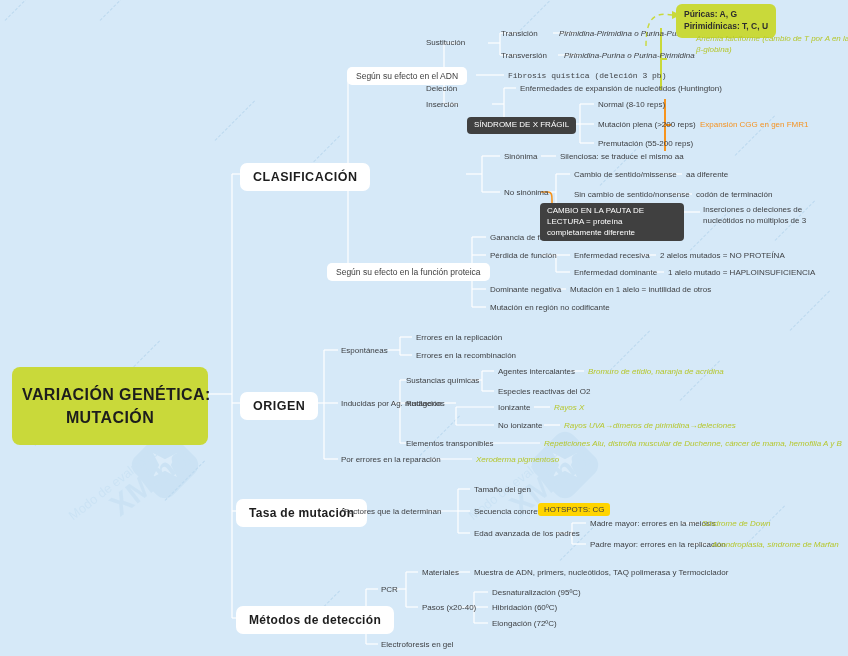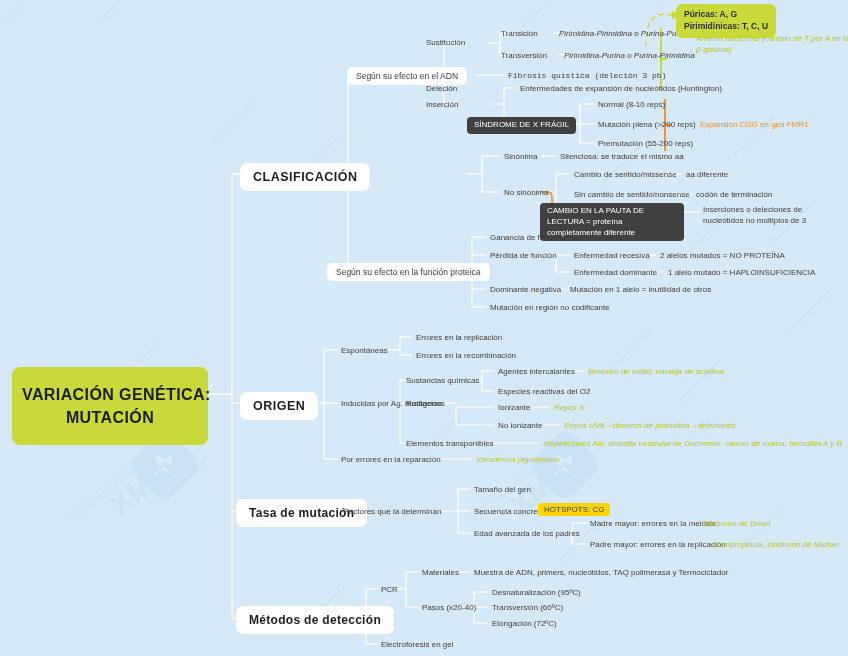--- a/index.html
+++ b/index.html
@@ -425,18 +425,18 @@
   <div class="node leaf" style="left:590px;top:540px;">Padre mayor: errores en la replicación</div>
   <div class="node callout" style="left:712px;top:540px;">Acondroplasia, síndrome de Marfan</div>
 
   <div class="node leaf" style="left:381px;top:585px;">PCR</div>
 
   <div class="node leaf" style="left:422px;top:568px;">Materiales</div>
   <div class="node leaf" style="left:474px;top:568px;">Muestra de ADN, primers, nucleótidos, TAQ polimerasa y Termociclador</div>
 
   <div class="node leaf" style="left:422px;top:603px;">Pasos (x20-40)</div>
   <div class="node leaf" style="left:492px;top:588px;">Desnaturalización (95ºC)</div>
-  <div class="node leaf" style="left:492px;top:603px;">Transversión (60ºC)</div>
+  <div class="node leaf" style="left:492px;top:603px;">Hibridación (60ºC)</div>
   <div class="node leaf" style="left:492px;top:619px;">Elongación (72ºC)</div>
 
   <div class="node leaf" style="left:381px;top:640px;">Electroforesis en gel</div>
 
 </div>
 
 </body></html>

